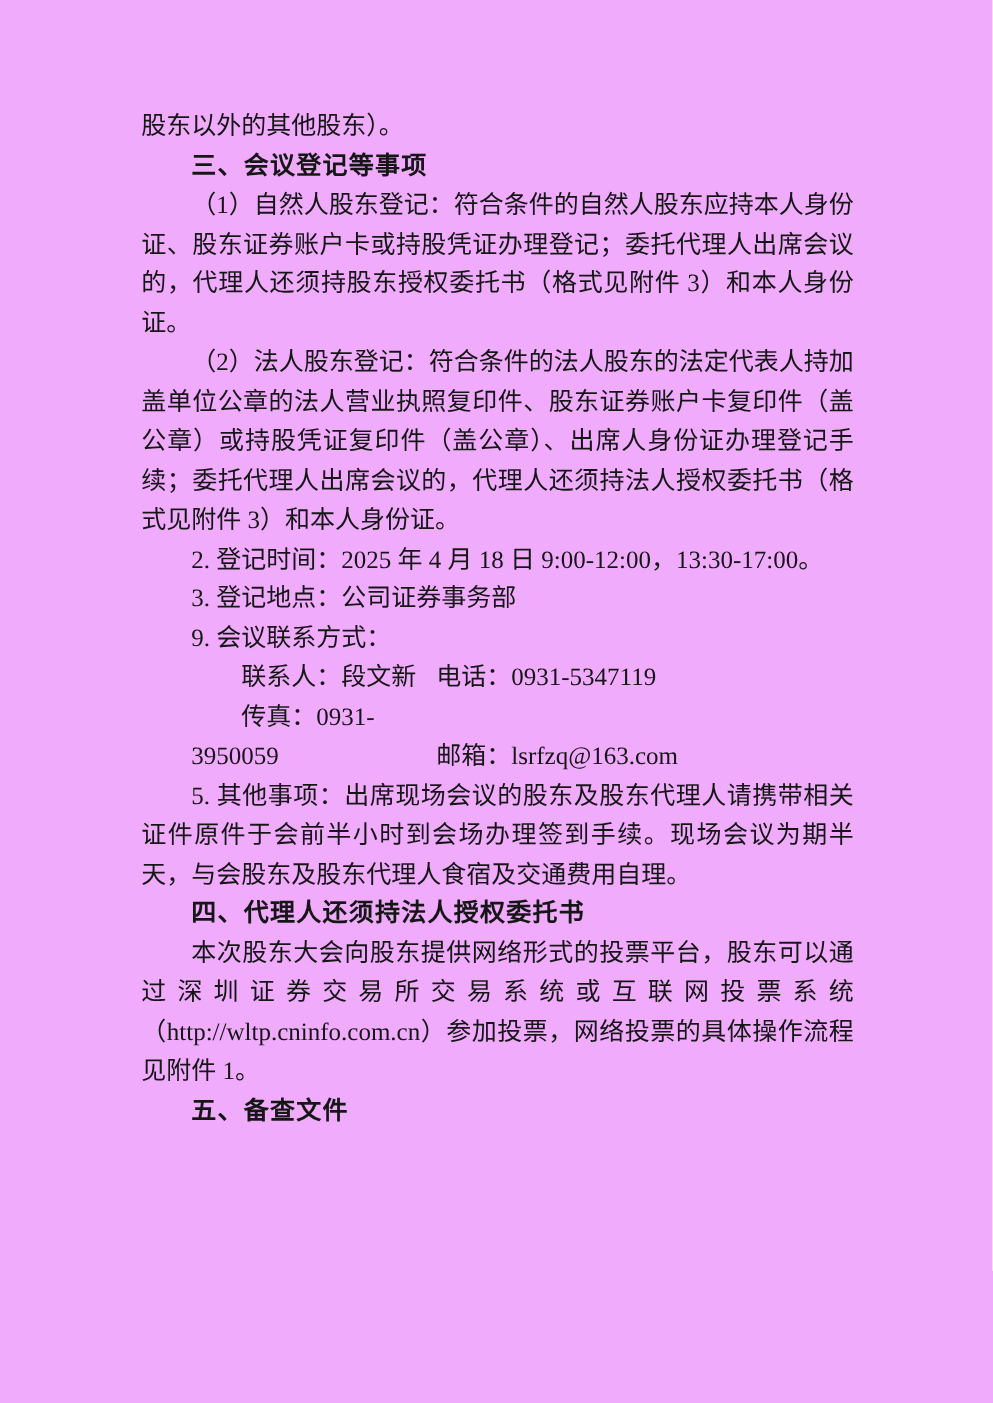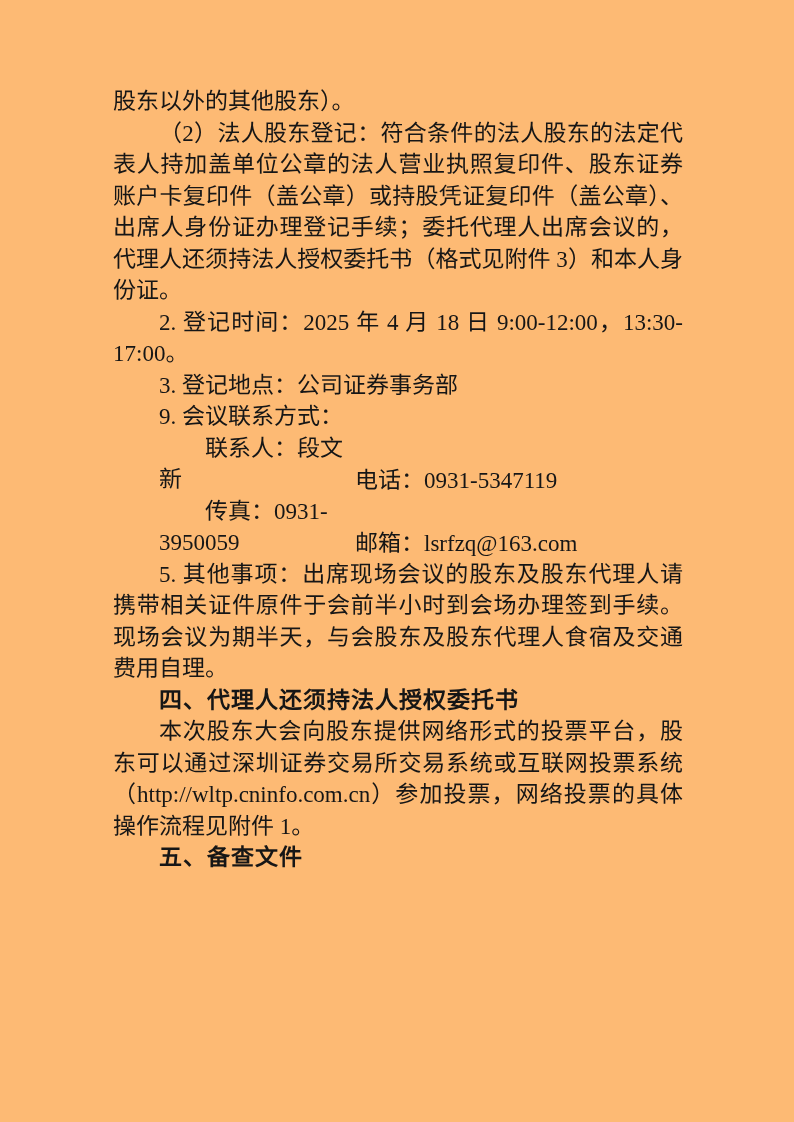--- a/index.html
+++ b/index.html
@@ -5,26 +5,26 @@
   html, body {
     margin: 0;
     padding: 0;
     background: #ffffff;
   }
   .page {
     position: relative;
     width: 794px;
     height: 1122px;
     margin: 0 auto;
-    background: #fdba74;
+    background: #f0abfc;
     box-sizing: border-box;
     padding: 86px 111px 0 113px;
     color: #161616;
     font-family: "Liberation Serif", "DejaVu Serif", serif;
-    font-size: 23px;
+    font-size: 20px;
     line-height: 31.5px;
   }
   .para {
     margin: 0;
     text-align: justify;
     text-justify: inter-character;
   }
   .indent {
     text-indent: 2em;
   }
@@ -43,22 +43,24 @@
     width: 196px;
   }
 </style>
 </head>
 <body>
 
 <div class="page">
 
   <p class="para">股东以外的其他股东）。</p>
 
+  <p class="para heading">三、会议登记等事项</p>
 
 
+  <p class="para indent">（1）自然人股东登记：符合条件的自然人股东应持本人身份证、股东证券账户卡或持股凭证办理登记；委托代理人出席会议的，代理人还须持股东授权委托书（格式见附件 3）和本人身份证。</p>
 
   <p class="para indent">（2）法人股东登记：符合条件的法人股东的法定代表人持加盖单位公章的法人营业执照复印件、股东证券账户卡复印件（盖公章）或持股凭证复印件（盖公章）、出席人身份证办理登记手续；委托代理人出席会议的，代理人还须持法人授权委托书（格式见附件 3）和本人身份证。</p>
 
 
   <p class="para indent">2. 登记时间：2025 年 4 月 18 日 9:00-12:00，13:30-17:00。</p>
 
   <p class="para indent">3. 登记地点：公司证券事务部</p>
 
   <p class="para indent">9. 会议联系方式：</p>
 

